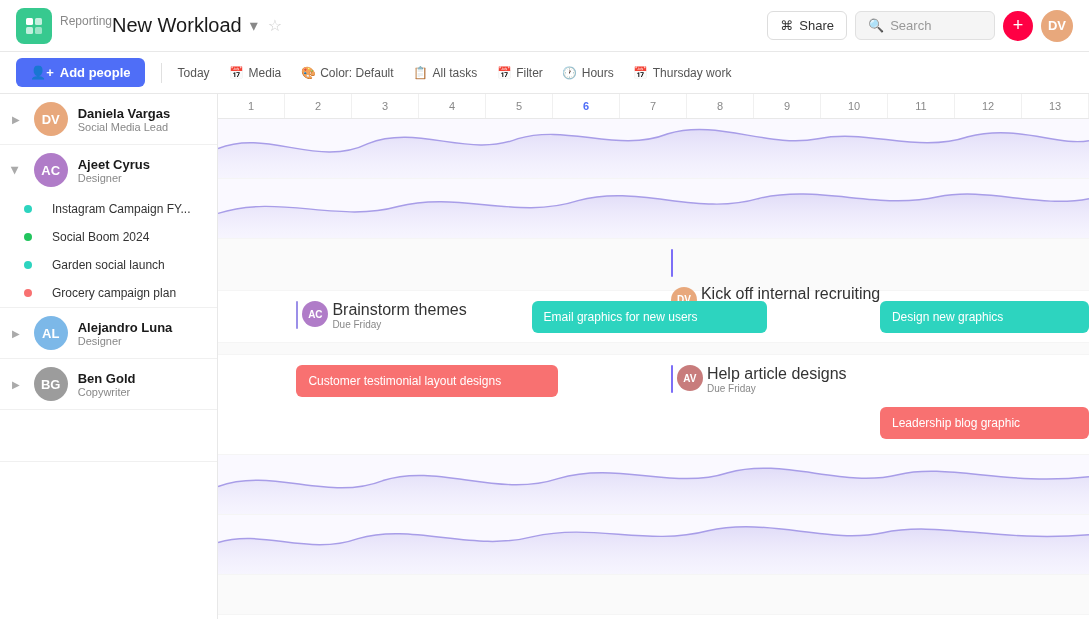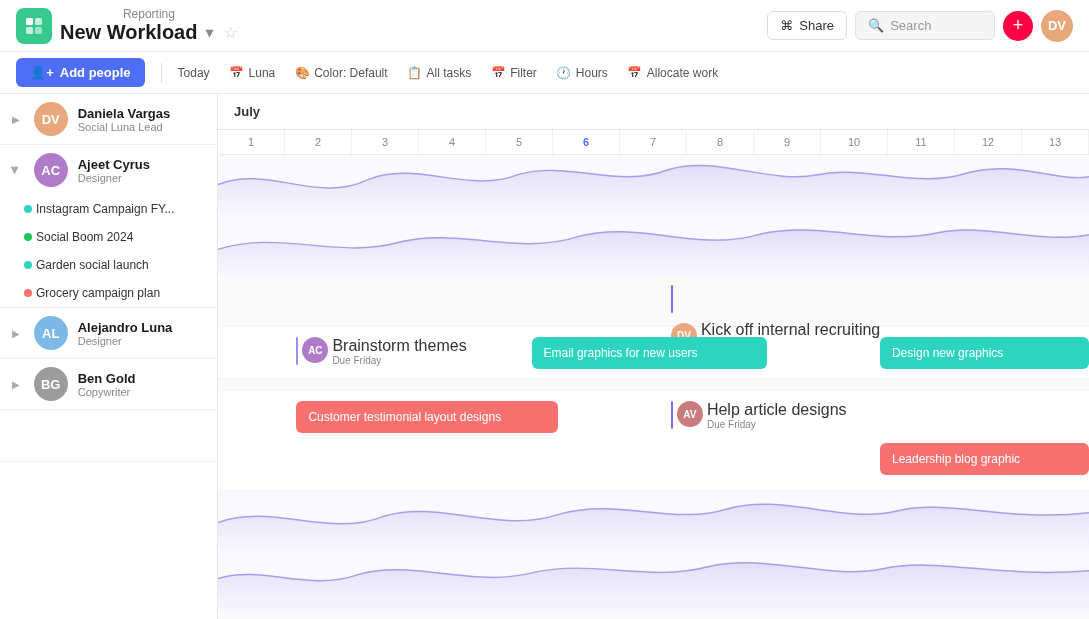--- a/index.html
+++ b/index.html
@@ -9,21 +9,21 @@
     .top-bar {
       display: flex; align-items: center; height: 52px;
       padding: 0 16px; border-bottom: 1px solid #e8e8e8;
       background: #fff; gap: 8px;
     }
     .app-logo {
       width: 36px; height: 36px; background: #37c98f; border-radius: 8px;
       display: flex; align-items: center; justify-content: center; color: white; font-size: 18px; flex-shrink: 0;
     }
     .breadcrumb { font-size: 12px; color: #888; }
-    .page-title { font-size: 20px; font-weight: 700; color: #1a1a1a; }
+    .page-title { font-size: 20px; font-weight: 400; color: #1a1a1a; }
     .title-chevron { color: #888; margin-left: 4px; cursor: pointer; }
     .title-star { color: #ccc; margin-left: 6px; cursor: pointer; }
     .top-bar-spacer { flex: 1; }
     .share-btn {
       display: flex; align-items: center; gap: 6px;
       background: #fff; border: 1px solid #ddd; border-radius: 6px;
       padding: 6px 12px; font-size: 13px; cursor: pointer; color: #333;
     }
     .search-bar {
       display: flex; align-items: center; gap: 6px;
@@ -70,21 +70,21 @@
     }
     .person-avatar {
       width: 34px; height: 34px; border-radius: 50%; flex-shrink: 0; overflow: hidden;
       display: flex; align-items: center; justify-content: center; font-weight: 600; font-size: 13px; color: white;
     }
     .person-name { font-size: 13px; font-weight: 600; color: #1a1a1a; }
     .person-role { font-size: 11px; color: #888; }
     .expand-arrow { font-size: 10px; color: #aaa; margin-right: 4px; }
     .project-list { padding-left: 12px; }
     .project-item {
-      display: flex; align-items: center; gap: 4px; padding: 7px 12px; font-size: 12px; color: #333; cursor: pointer;
+      display: flex; align-items: center; gap: 20px; padding: 7px 12px; font-size: 12px; color: #333; cursor: pointer;
     }
     .project-dot { width: 8px; height: 8px; border-radius: 50%; flex-shrink: 0; }
 
     
     .gantt-area { flex: 1; overflow: hidden; position: relative; display: flex; flex-direction: column; }
     .gantt-header {
       display: flex; align-items: center; height: 36px;
       border-bottom: 1px solid #e8e8e8; background: #fff; flex-shrink: 0;
     }
     .month-label { font-size: 13px; font-weight: 600; color: #333; padding: 0 16px; width: 100%; }
@@ -143,21 +143,21 @@
 
 <div class="top-bar">
   <div class="app-logo">
     <svg width="20" height="20" viewBox="0 0 20 20" fill="white">
       <rect x="2" y="2" width="7" height="7" rx="1.5"></rect>
       <rect x="11" y="2" width="7" height="7" rx="1.5" opacity="0.7"></rect>
       <rect x="2" y="11" width="7" height="7" rx="1.5" opacity="0.7"></rect>
       <rect x="11" y="11" width="7" height="7" rx="1.5" opacity="0.5"></rect>
     </svg>
   </div>
-  <div style="display:flex;flex-direction:column;justify-content:center;align-items:center;">
+  <div style="display:flex;flex-direction:row;justify-content:center;">
     <span class="breadcrumb">Reporting</span>
     <div style="display:flex;align-items:center;gap:4px;">
       <span class="page-title">New Workload</span>
       <span class="title-chevron">▾</span>
       <span class="title-star">☆</span>
     </div>
   </div>
   <div class="top-bar-spacer"></div>
   <button class="share-btn">
     <span>⌘</span>
@@ -175,55 +175,55 @@
   <button class="add-people-btn">
     <span>👤+</span>
     <span>Add people</span>
   </button>
   <div class="toolbar-sep"></div>
   <div class="toolbar-item">
     <span>Today</span>
   </div>
   <div class="toolbar-item">
     <span>📅</span>
-    <span>Luna</span>
+    <span>Media</span>
   </div>
   <div class="toolbar-item">
     <span>🎨</span>
     <span>Color: Default</span>
   </div>
   <div class="toolbar-item">
     <span>📋</span>
     <span>All tasks</span>
   </div>
   <div class="toolbar-item">
     <span>📅</span>
     <span>Filter</span>
   </div>
   <div class="toolbar-item">
     <span>🕐</span>
     <span>Hours</span>
   </div>
   <div class="toolbar-item">
     <span>📅</span>
-    <span>Allocate work</span>
+    <span>Thursday work</span>
   </div>
 </div>
 
 <div class="main-layout">
 
   <div class="sidebar">
 
     <div class="person-group">
       <div class="person-header">
         <span class="expand-arrow">▶</span>
         <div class="person-avatar" style="background:#e8a87c;">DV</div>
         <div>
           <div class="person-name">Daniela Vargas</div>
-          <div class="person-role">Social Luna Lead</div>
+          <div class="person-role">Social Media Lead</div>
         </div>
       </div>
     </div>
 
     <div class="person-group">
       <div class="person-header">
         <span class="expand-arrow" style="transform:rotate(90deg);display:inline-block;">▶</span>
         <div class="person-avatar" style="background:#b07cc8;">AC</div>
         <div>
           <div class="person-name">Ajeet Cyrus</div>
@@ -270,23 +270,20 @@
           <div class="person-role">Copywriter</div>
         </div>
       </div>
     </div>
 
     <div class="person-group" style="height:52px;"></div>
   </div>
 
   <div class="gantt-area">
 
-    <div class="gantt-header">
-      <span class="month-label">July</span>
-    </div>
 
     <div class="gantt-dates">
       <div class="date-cell">1</div>
       <div class="date-cell">2</div>
       <div class="date-cell">3</div>
       <div class="date-cell">4</div>
       <div class="date-cell">5</div>
       <div class="date-cell today">6</div>
       <div class="date-cell">7</div>
       <div class="date-cell">8</div>

